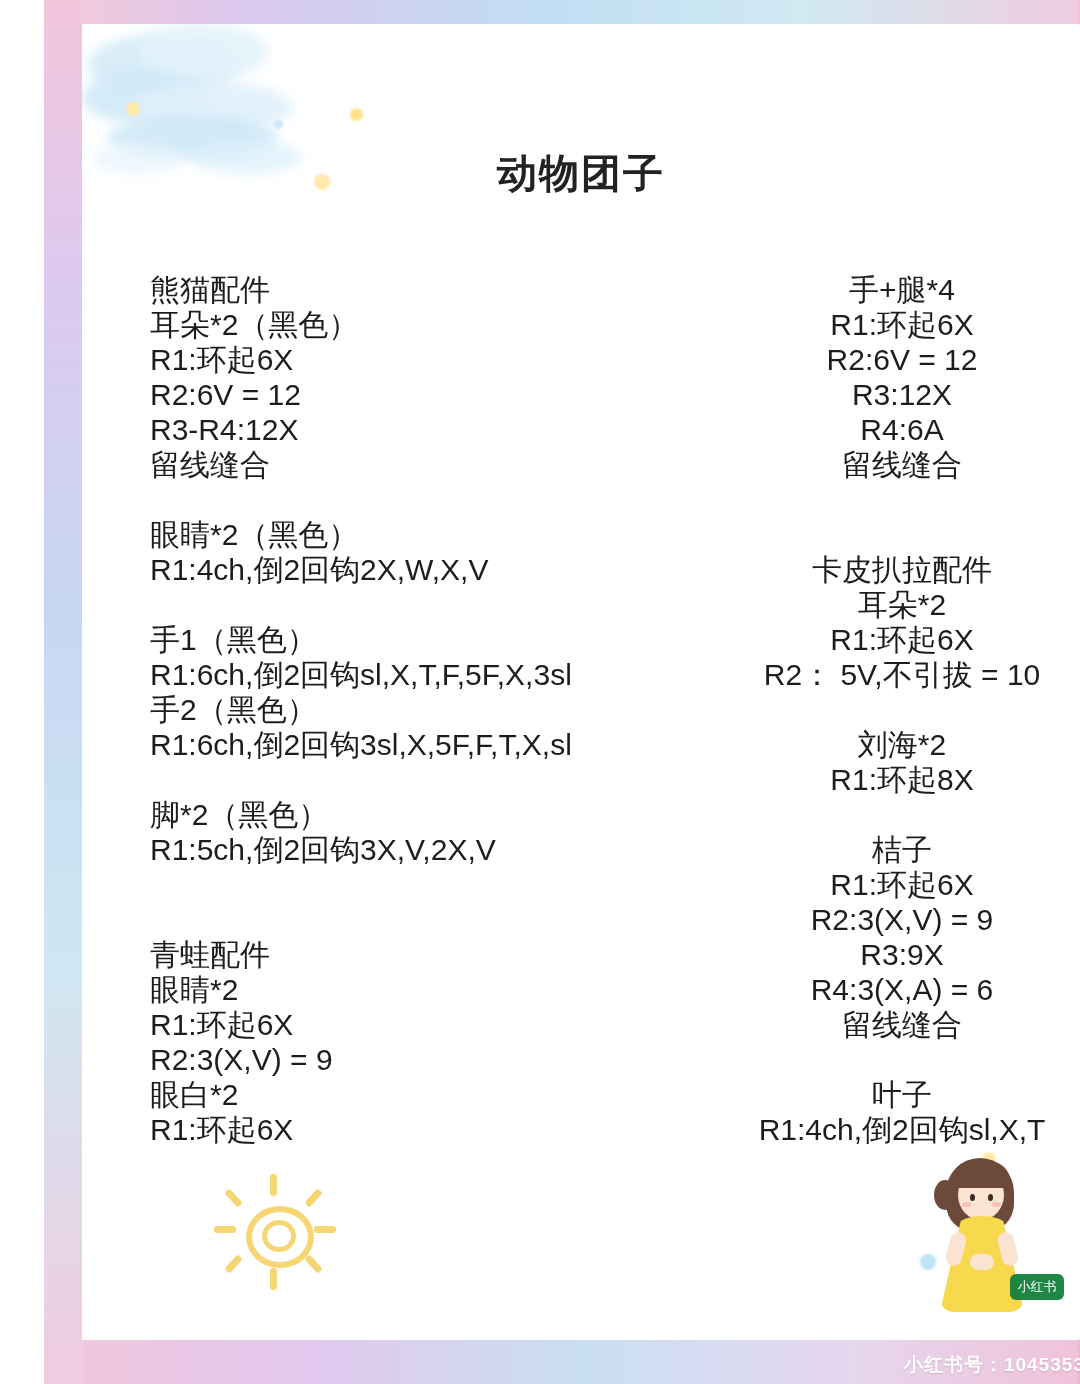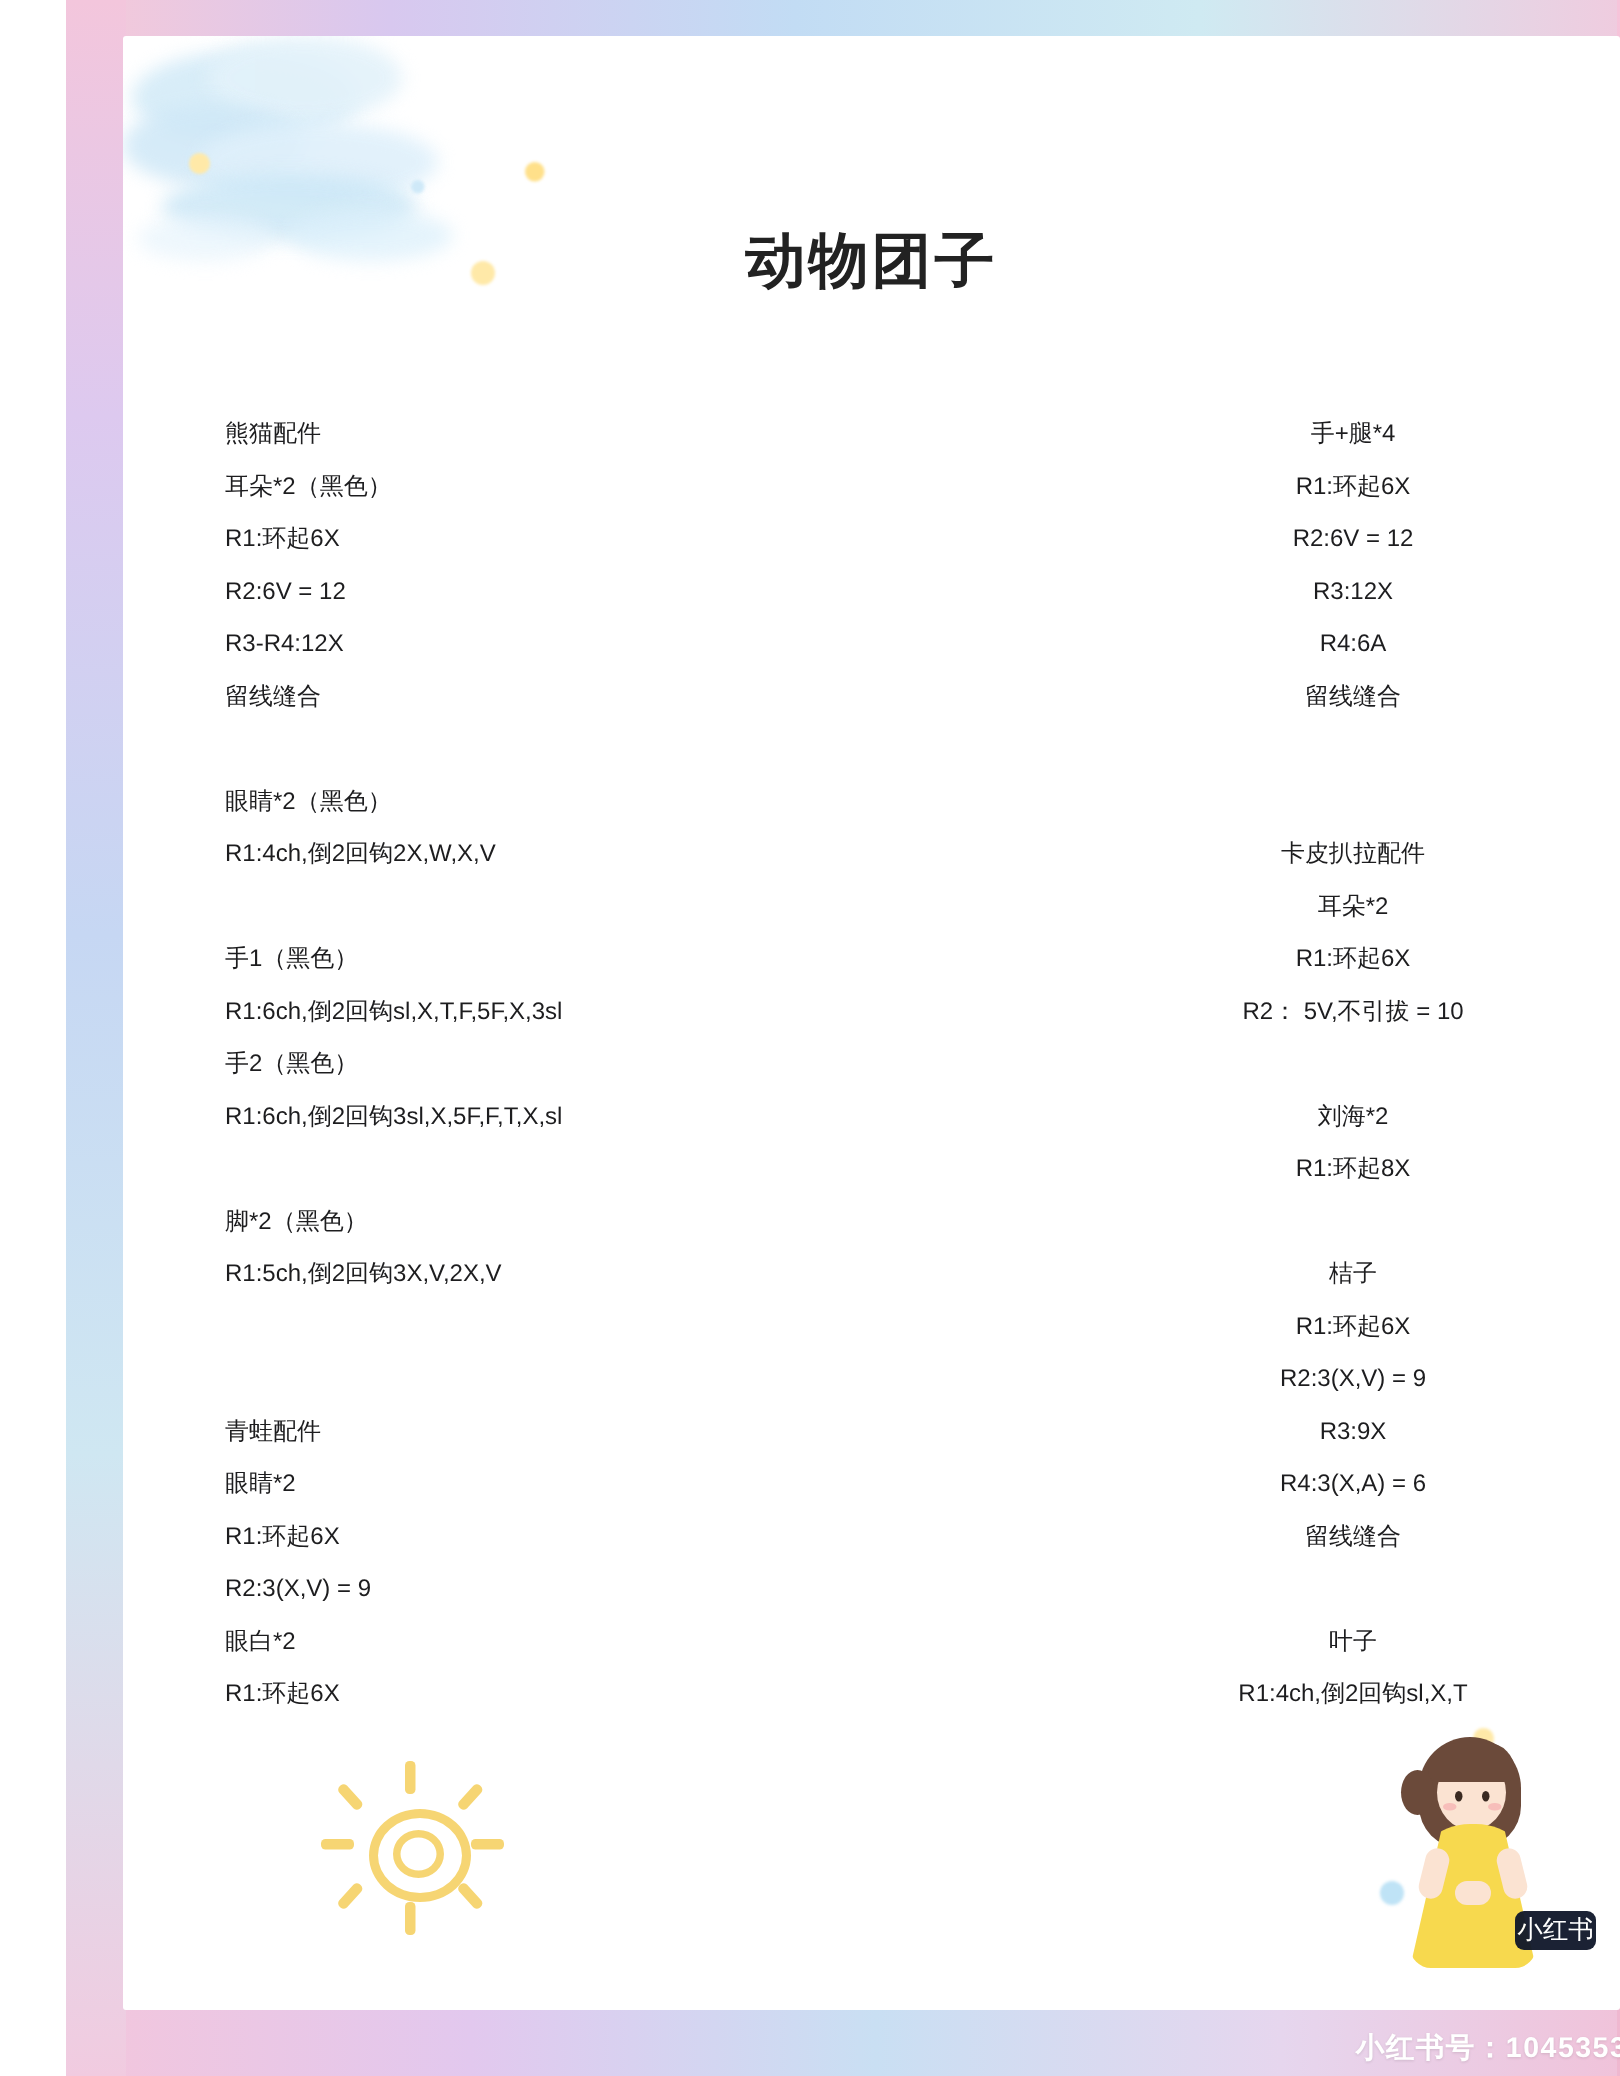--- a/index.html
+++ b/index.html
@@ -98,21 +98,21 @@
     font-size: 40px;
     font-weight: bold;
     color: #222222;
     letter-spacing: 2px;
   }
 
   
   .col {
     position: absolute;
     top: 248px;
-    font-size: 16px;
+    font-size: 30px;
     line-height: 35px;
     color: #1d1d1f;
     white-space: pre;
   }
   #col-left  { left: 68px;  width: 480px; }
   #col-right { left: 630px; width: 380px; text-align: center; }
 
   .blk { margin-bottom: 0; }
   .blk .ln { display: block; }
   .spacer { display: block; height: 35px; }
@@ -212,24 +212,24 @@
     background: #fbe3d2; border-radius: 10px;
   }
 
   
   #xhs-badge {
     position: absolute;
     right: 16px;
     bottom: 40px;
     width: 54px;
     height: 26px;
-    background: #0f172a;
+    background: #15803d;
     border-radius: 6px;
     color: #fff;
-    font-size: 17px;
+    font-size: 13px;
     line-height: 26px;
     text-align: center;
     letter-spacing: 0;
     opacity: .95;
   }
 
   
   #id-strip {
     position: absolute;
     right: 16px;

